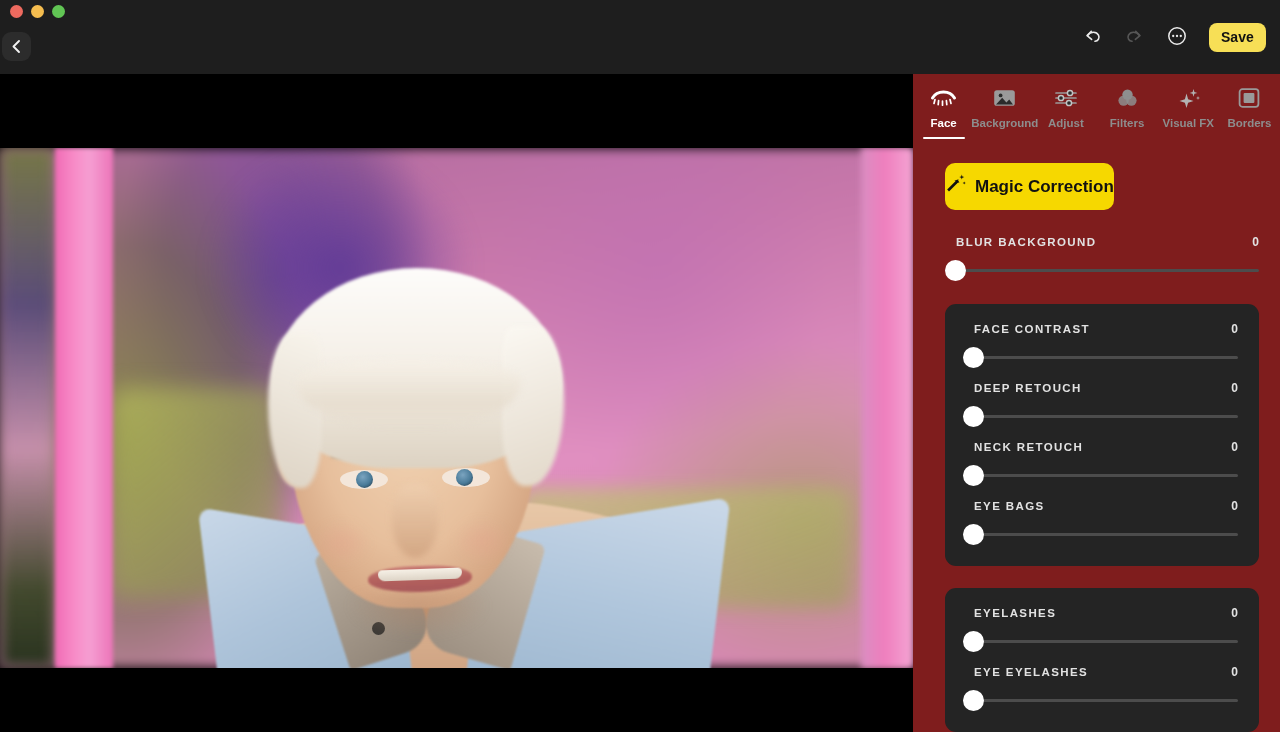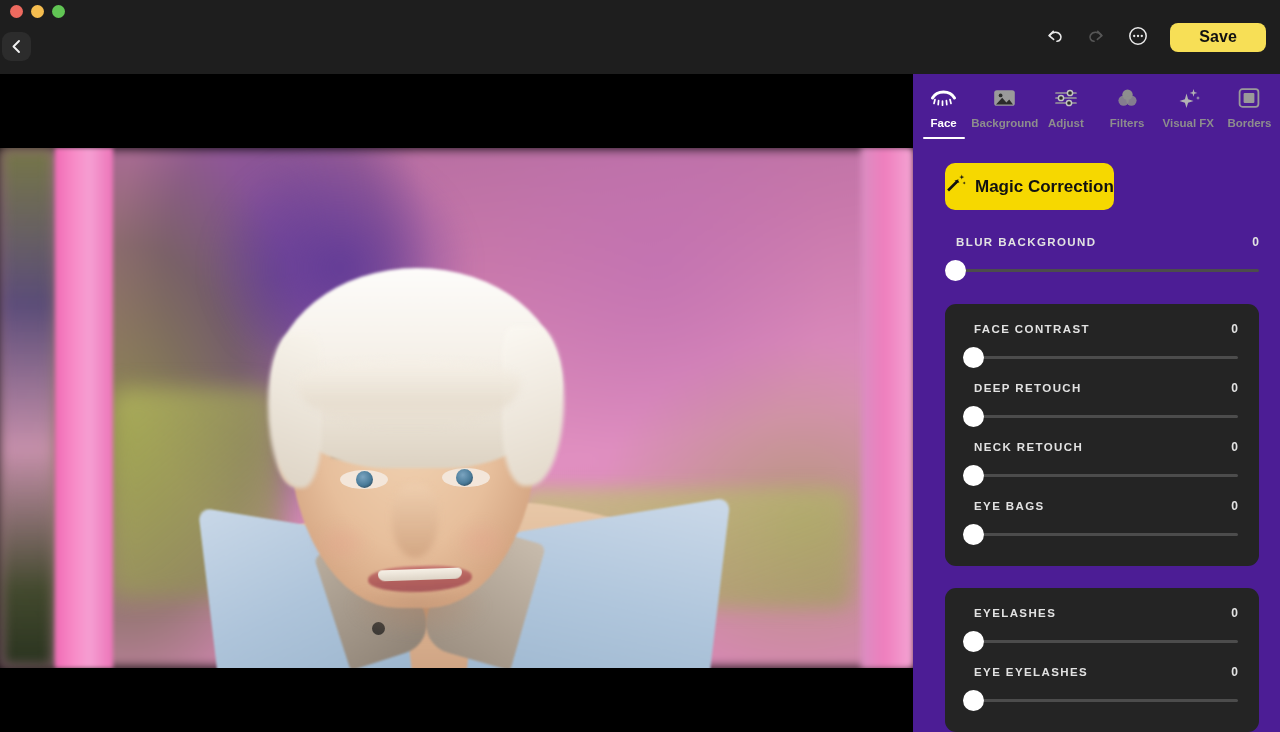--- a/index.html
+++ b/index.html
@@ -36,22 +36,22 @@
   }
   .tb-icon {
     width:42px; height:42px; background:none; border:none; cursor:pointer;
     display:flex; align-items:center; justify-content:center;
   }
   .tb-icon.disabled { opacity:.45; }
   .savebtn {
     margin-left:11px;
     background:#f7df56; color:#111; border:none; cursor:pointer;
     font-family:"Liberation Sans", sans-serif;
-    font-size:16px; font-weight:bold;
-    padding:0 29px; height:29px; border-radius:8px;
+    font-size:14px; font-weight:bold;
+    padding:0 12px; height:29px; border-radius:8px;
     letter-spacing:.1px;
   }
 
   
   .body { flex:1; display:flex; min-height:0; }
 
   
   .canvas {
     width:913px; flex:0 0 913px; height:658px;
     background:#000; position:relative; overflow:hidden;
@@ -189,21 +189,21 @@
     position:absolute; left:348px; top:444px; width:140px; height:46px;
     background:radial-gradient(ellipse at 50% 30%, rgba(180,135,105,.4), rgba(180,135,105,0) 72%);
     filter:blur(4px);
   }
   .cheek-l { position:absolute; left:312px; top:372px; width:60px; height:46px; background:radial-gradient(ellipse,rgba(230,160,140,.35),rgba(0,0,0,0) 70%); filter:blur(5px);}
   .cheek-r { position:absolute; left:452px; top:370px; width:60px; height:46px; background:radial-gradient(ellipse,rgba(230,160,140,.35),rgba(0,0,0,0) 70%); filter:blur(5px);}
 
   
   .panel {
     width:367px; flex:0 0 367px; height:658px;
-    background:#4c1d95; display:flex; flex-direction:column;
+    background:#7f1d1d; display:flex; flex-direction:column;
     overflow:hidden;
   }
   .tabs {
     height:66px; flex:0 0 66px; display:flex; align-items:flex-start;
     padding-left:0px; position:relative;
   }
   .tab {
     width:auto; min-width:0; padding:12px 0 0 0;
     background:none; border:none; cursor:pointer;
     display:flex; flex-direction:column; align-items:center;

